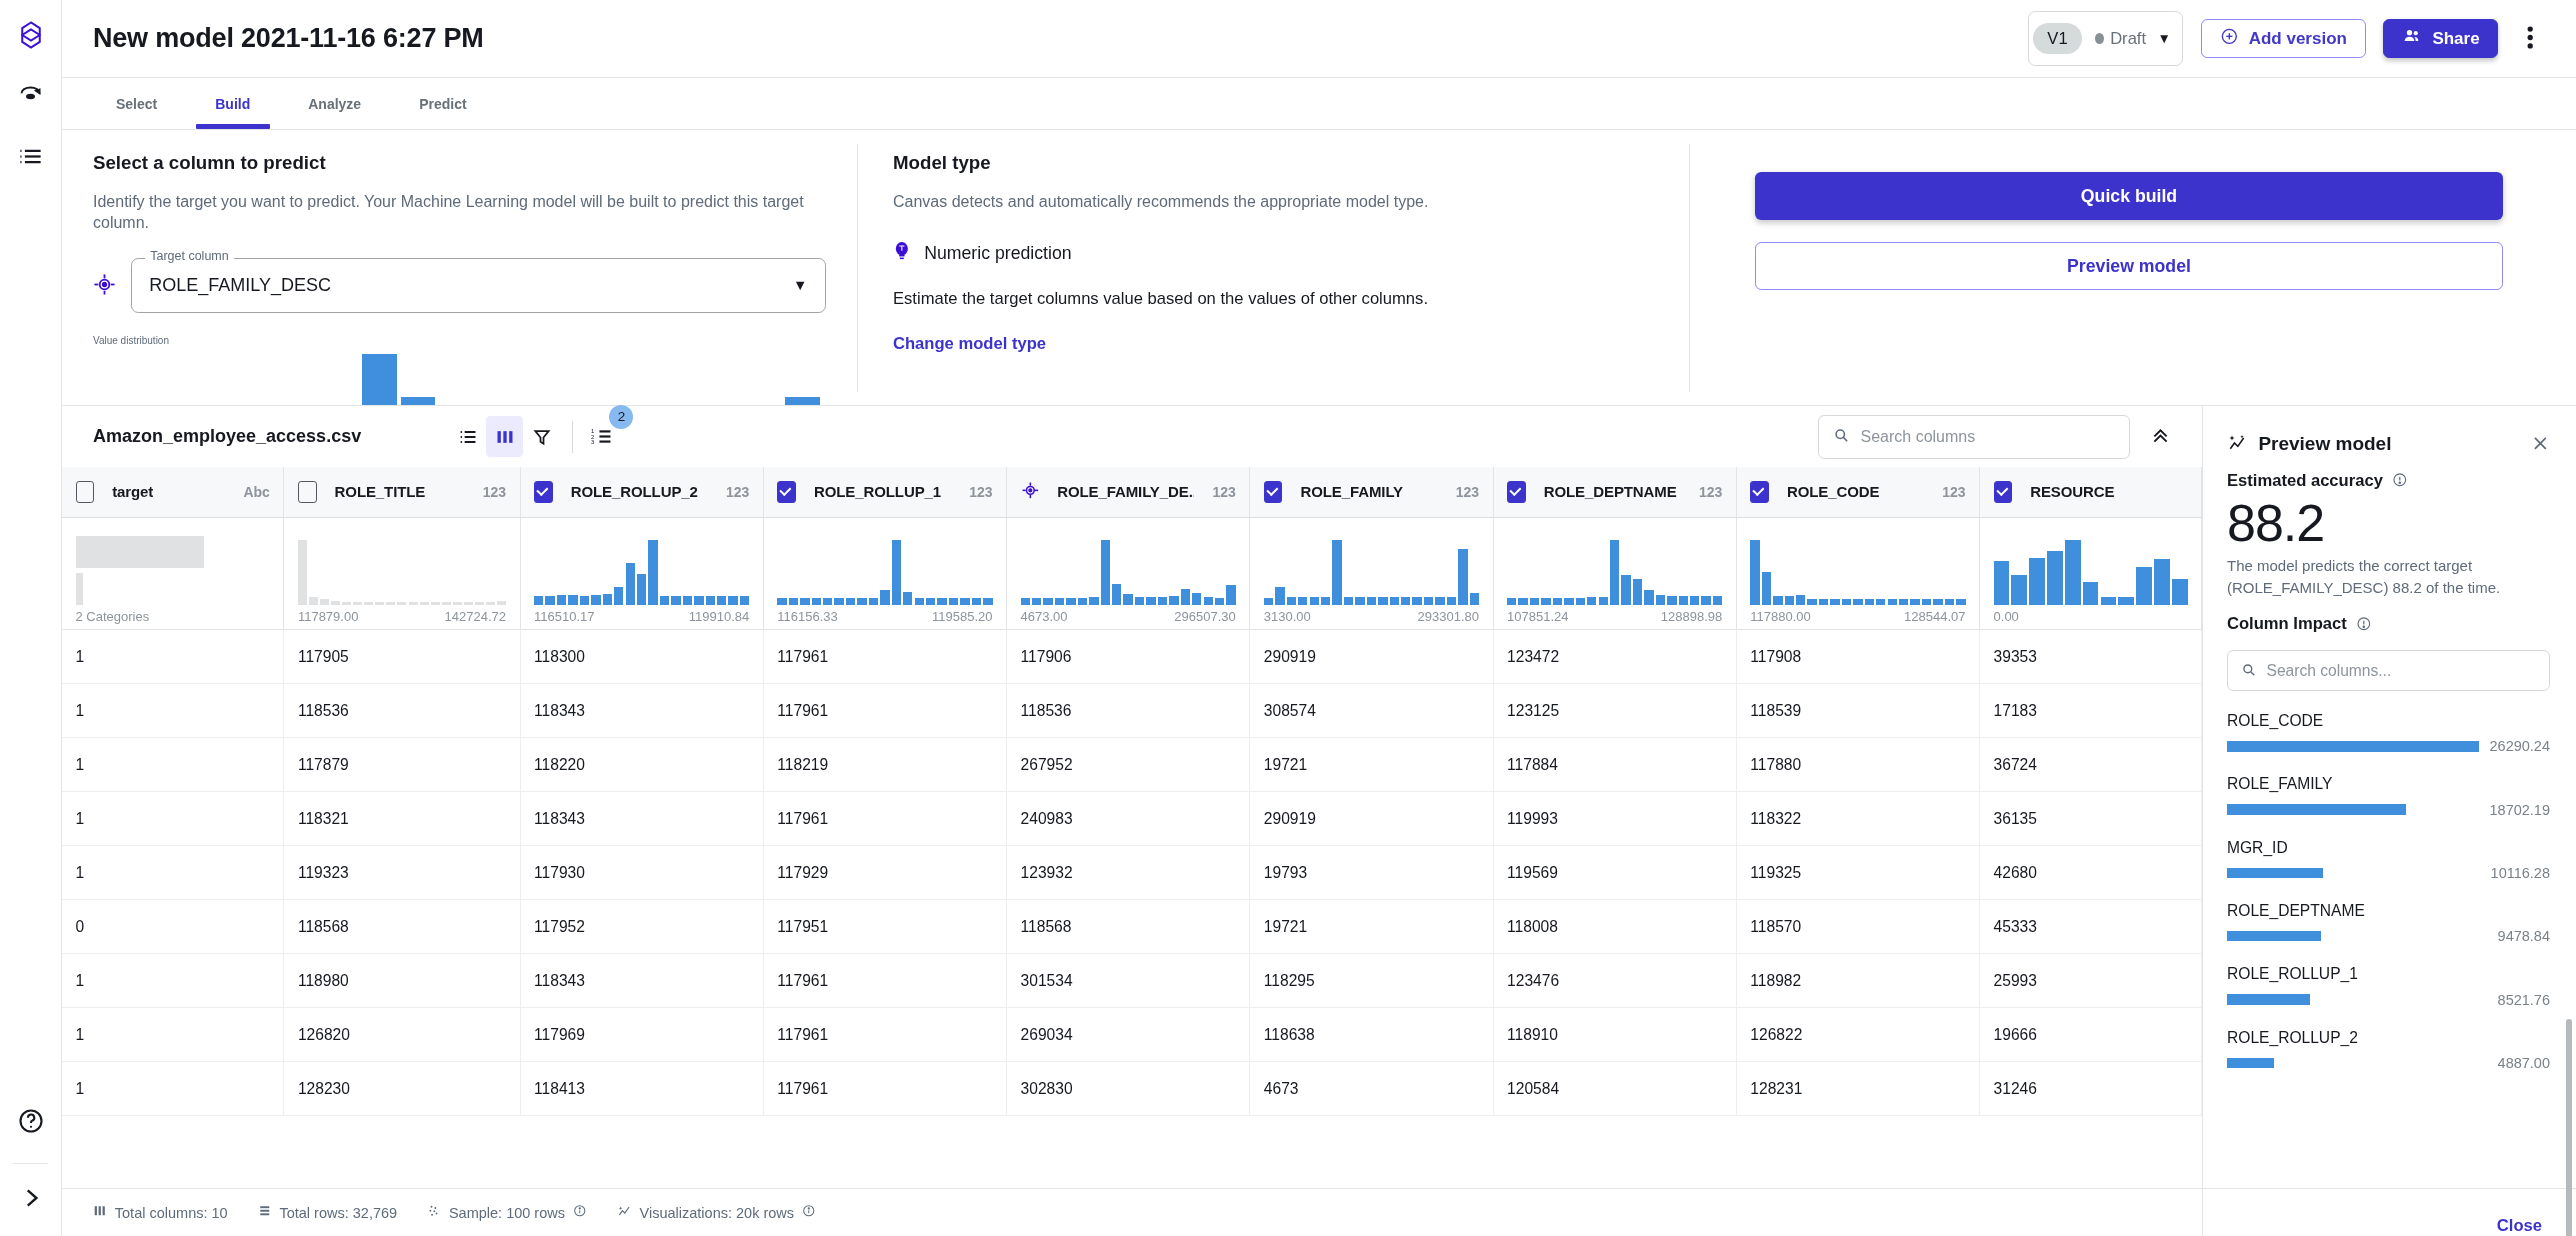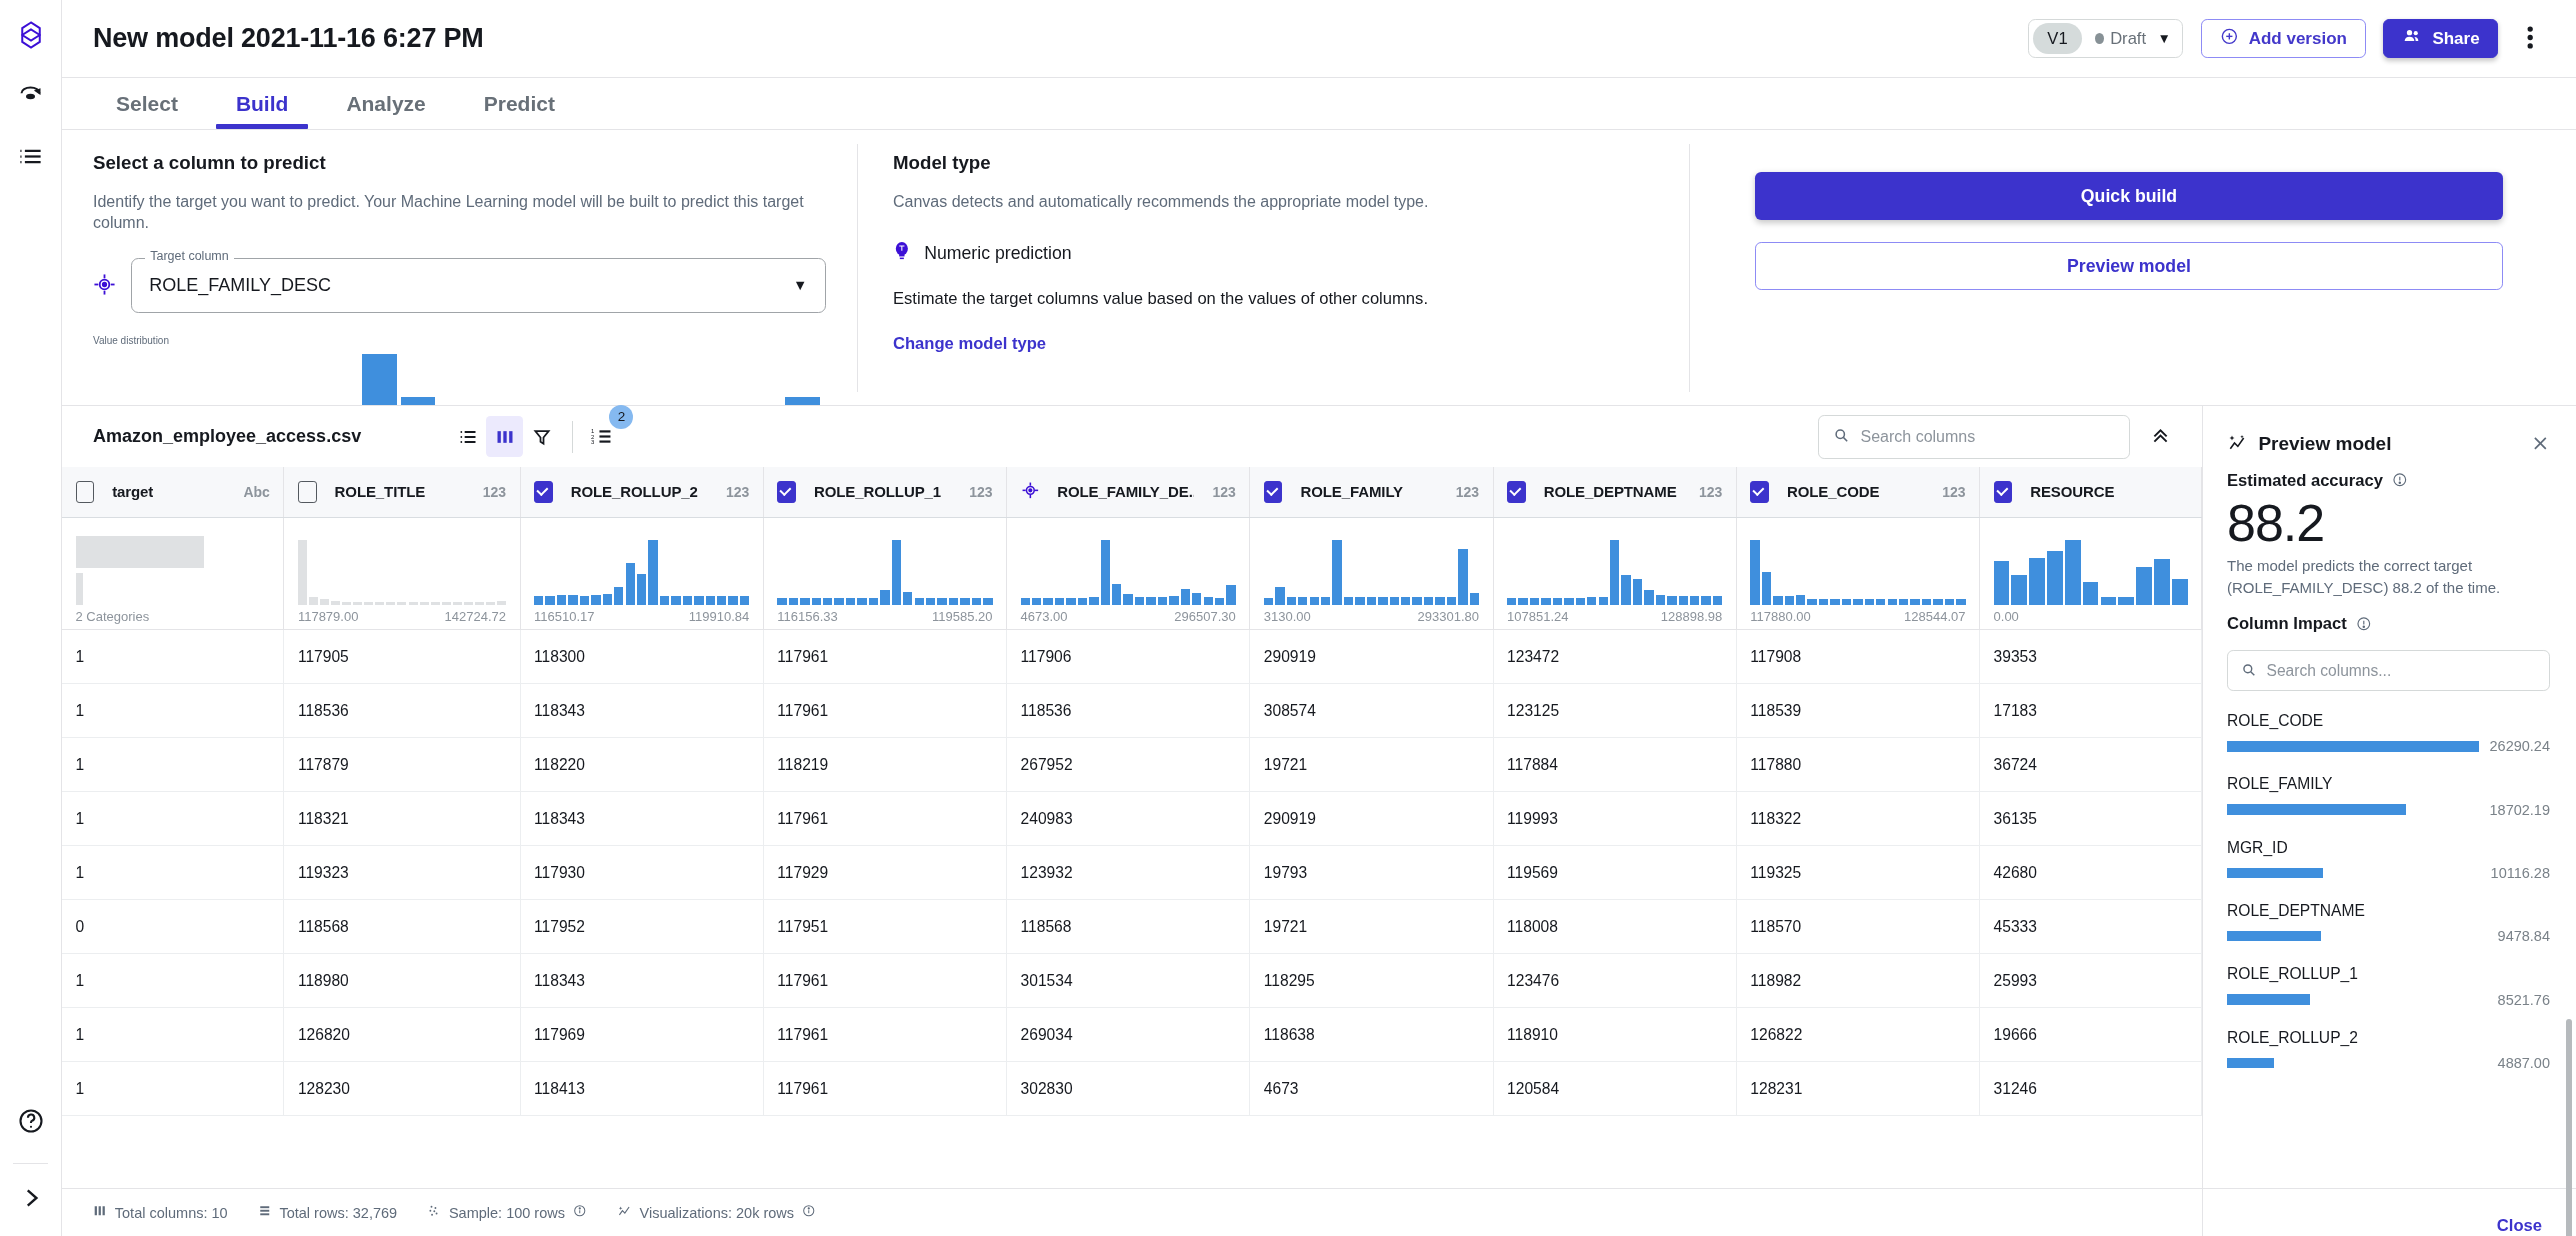--- a/index.html
+++ b/index.html
@@ -35,21 +35,21 @@
     height: 78px; flex: 0 0 78px;
     border-bottom: 1px solid #e4e4e7;
     display: flex; align-items: center; padding: 0 31px 0 31px;
     background: #fff;
   }
   .page-title { font-size: 27px; font-weight: bold; color: #16191f; letter-spacing: -0.2px; }
   .titlebar-right { margin-left: auto; display: flex; align-items: center; gap: 17.7px; }
 
   .version-pill {
     display: flex; align-items: center; gap: 0;
-    border: 1px solid #d5d9d9; border-radius: 7.3px; height: 39px; padding: 0 5.2px 0 4.2px;
+    border: 1px solid #d5d9d9; border-radius: 7.3px; height: 55px; padding: 0 5.2px 0 4.2px;
     background: #fff; cursor: pointer;
   }
   .version-chip {
     background: #d5dbdb; border-radius: 20px; padding: 5.2px 14.5px;
     font-size: 16.6px; color: #16191f;
   }
   .version-state { font-size: 16.6px; color: #687078; display: flex; align-items: center; gap: 6.2px; margin: 0 11.4px 0 12.5px; }
   .dot-gray { width: 9.3px; height: 11.4px; border-radius: 50%; background: #879196; display: inline-block; }
   .caret-dn { font-size: 13.5px; color: #16191f; margin-right: 6.2px; }
 
@@ -63,21 +63,21 @@
   .kebab { padding: 0 9.3px; cursor: pointer; }
 
   
   .tabsbar {
     height: 52px; flex: 0 0 52px;
     border-bottom: 1px solid #e4e4e7;
     display: flex; align-items: stretch; padding-left: 25px; background: #fff;
   }
   .tab {
     display: flex; align-items: center; justify-content: center;
-    padding: 0 29px; font-size: 21px; font-weight: bold; color: #687078;
+    padding: 0 29px; font-size: 14px; font-weight: bold; color: #687078;
     cursor: pointer; position: relative;
   }
   .tab.active { color: #3c33cc; }
   .tab.active::after {
     content: ""; position: absolute; left: 9.3px; right: 9.3px; bottom: 0;
     height: 4.7px; background: #3c33cc; border-radius: 1px;
   }
 
   
   .panels { flex: 0 0 ; display: flex; height: 275px; background: #fff; }

